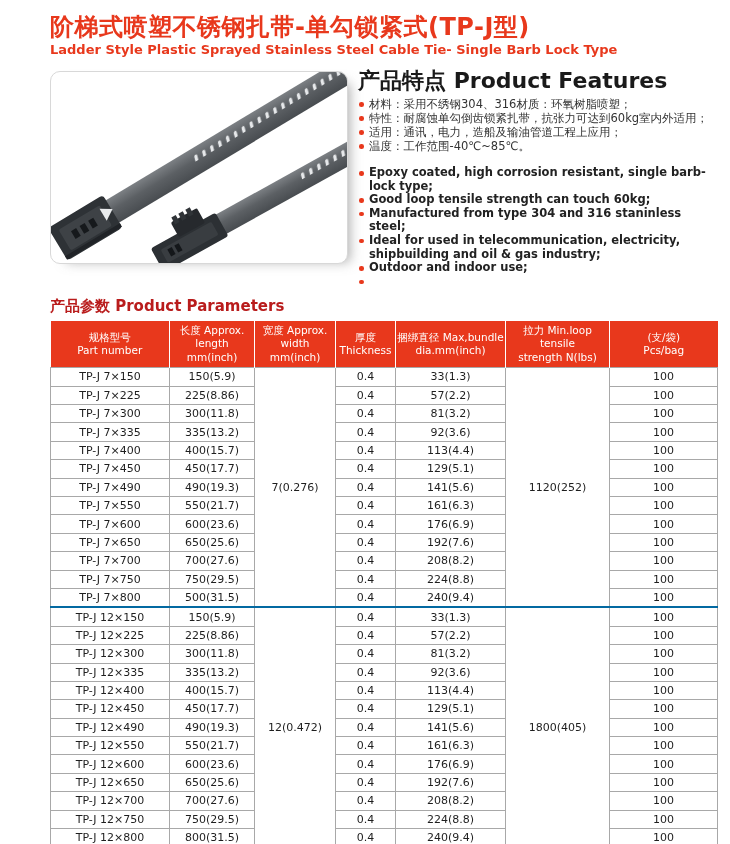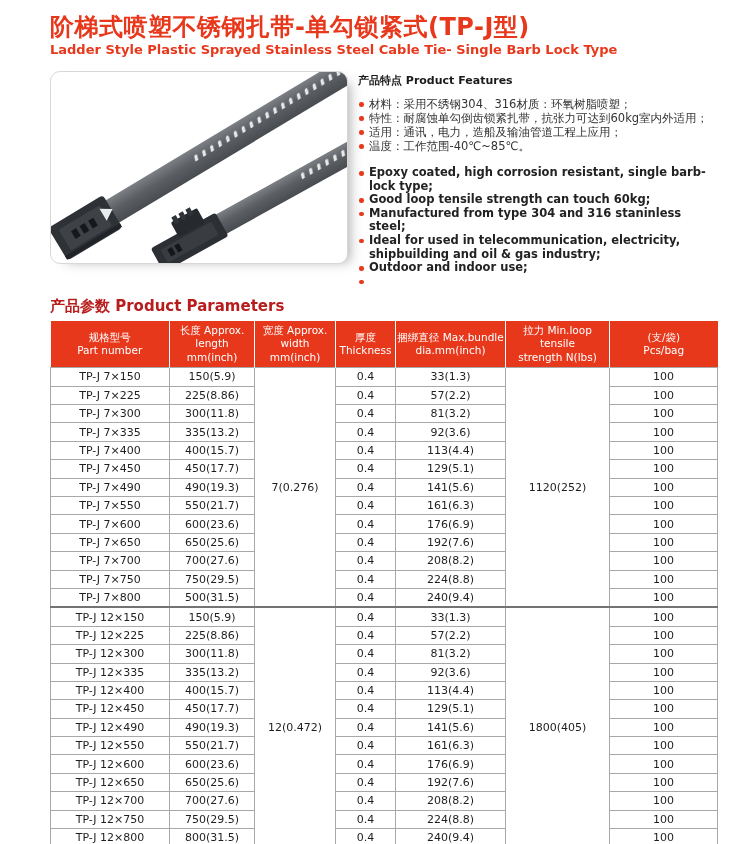--- a/index.html
+++ b/index.html
@@ -15,21 +15,21 @@
   .title-en{margin:3px 0 0 0;font-size:13px;font-weight:bold;color:#e8381c;line-height:15px;}
 
   
   .top-section{display:flex;margin-top:14px;align-items:flex-start;}
   .photo{
     margin:0;flex:0 0 auto;width:296px;height:191px;background:#fff;
     border:1px solid #d8d8d8;border-radius:10px;overflow:hidden;
     box-shadow:9px 5px 12px -7px rgba(110,110,110,.55);
   }
   .features{margin-left:10px;flex:1 1 auto;min-width:0;}
-  .features h3{margin:0 0 6px 0;font-size:11px;font-weight:600;color:#1a1a1a;line-height:20px;}
+  .features h3{margin:0 0 6px 0;font-size:22px;font-weight:600;color:#1a1a1a;line-height:20px;}
   ul.bullets{list-style:none;margin:0;padding:0;}
   ul.bullets li{position:relative;padding-left:11px;color:#333;}
   ul.cn-bullets li{font-size:11.5px;line-height:14px;font-weight:500;}
   ul.en-bullets{margin-top:13px;}
   ul.en-bullets li{font-size:11.5px;line-height:13.6px;color:#222;font-weight:600;}
   ul.bullets .dot{
     position:absolute;left:1px;top:5px;width:4.5px;height:4.5px;border-radius:50%;
     background:#e8381c;
   }
 
@@ -40,21 +40,21 @@
     background:#e8381c;color:#ffffff;font-weight:400;font-size:10.5px;line-height:13.5px;
     padding:3px 0;border-right:1px solid #ffffff;vertical-align:middle;
   }
   table.params thead th:last-child{border-right:none;}
   table.params thead th .h-cn,
   table.params thead th .h-en{display:block;text-align:center;}
   table.params tbody td{
     border:1px solid #a8a8a8;text-align:center;font-size:11px;color:#1e1e1e;
     height:17.4px;padding:0 2px;overflow:hidden;white-space:nowrap;
   }
-  table.params tbody tr.group-start td{border-top:2px solid #737373;}
+  table.params tbody tr.group-start td{border-top:2px solid #0369a1;}
   table.params tbody tr:last-child td{border-bottom:2px solid #8d8d8d;}
 </style>
 </head>
 <body>
 
 <div class="page">
 
   <h1 class="title-cn">阶梯式喷塑不锈钢扎带-单勾锁紧式(TP-J型)</h1>
   <h2 class="title-en">Ladder Style Plastic Sprayed Stainless Steel Cable Tie- Single Barb Lock Type</h2>
 

